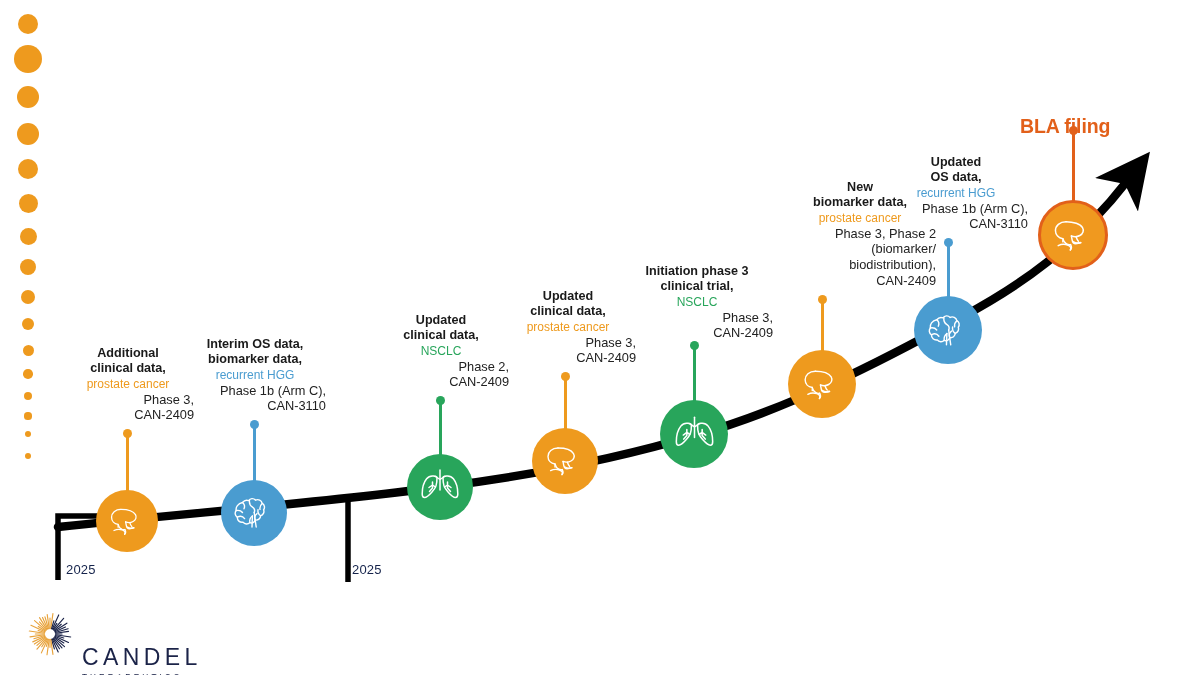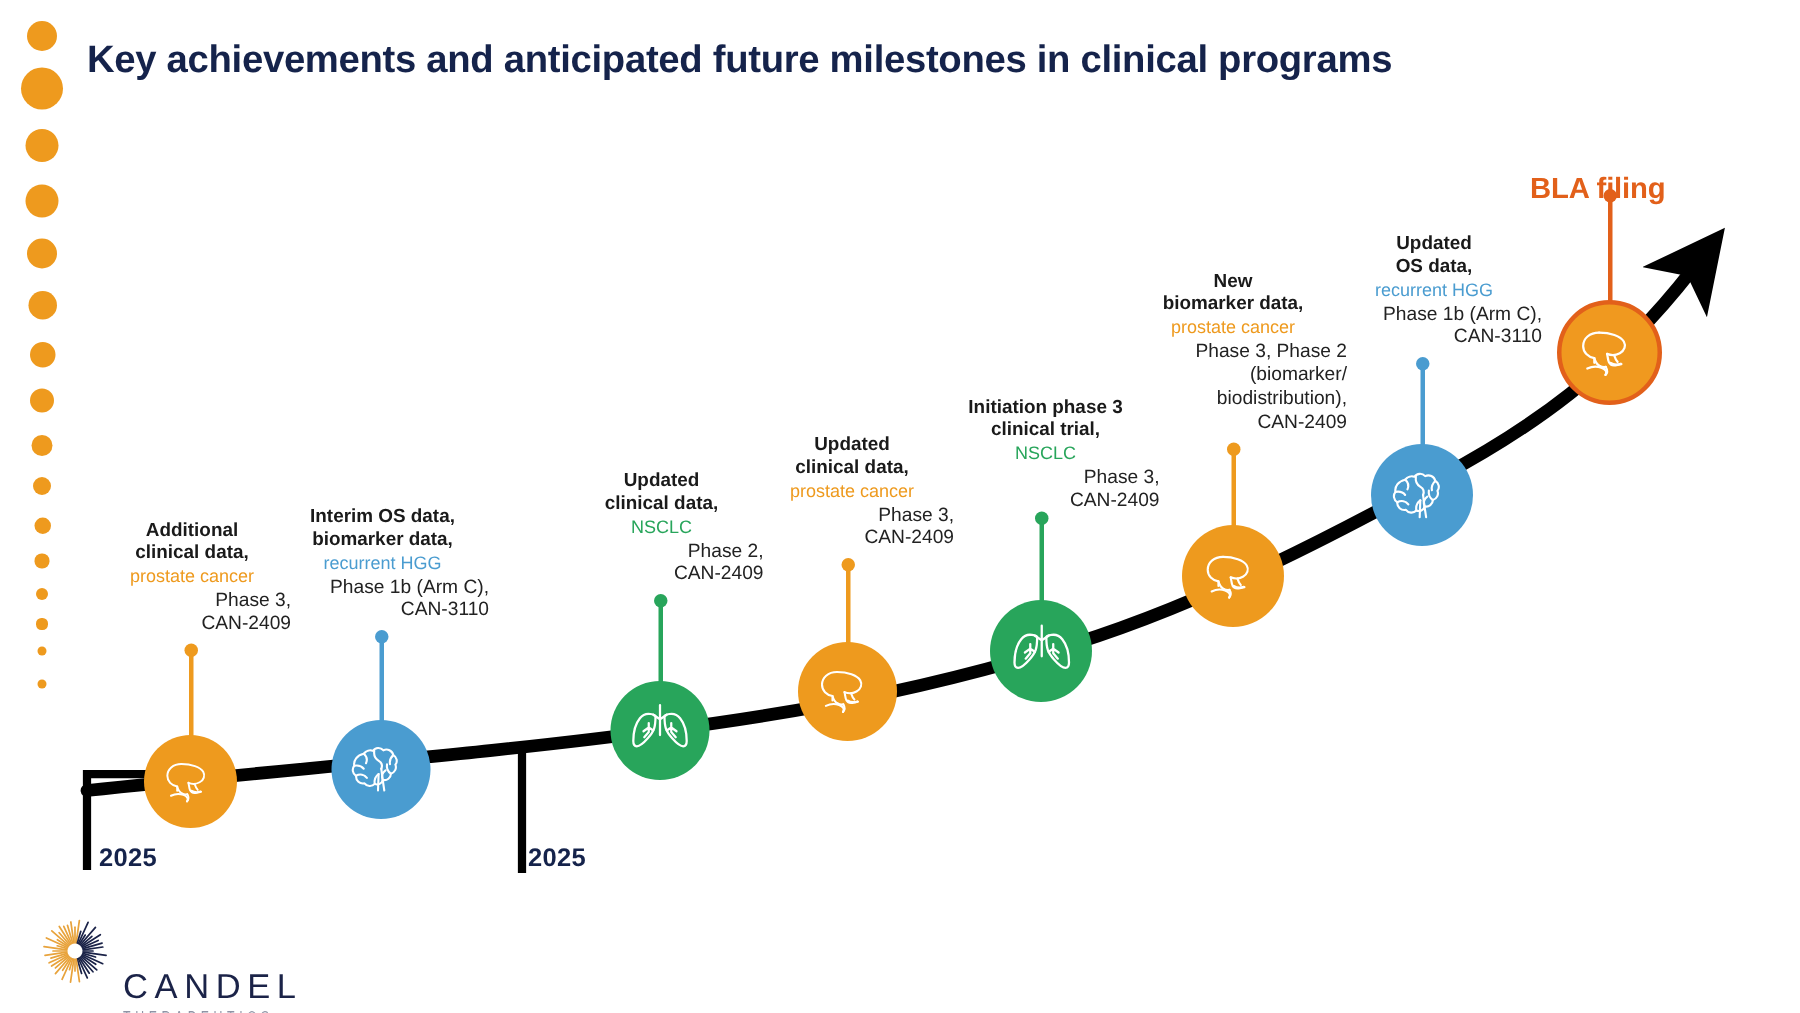--- a/index.html
+++ b/index.html
@@ -78,22 +78,22 @@
     display: block;
     font-size: 12.4px;
   }
   .label .lt.bold { font-weight: bold; font-size: 12.6px; }
   .label .lt.accent { font-weight: normal; font-size: 12px; }
   .label .lt.plain { font-size: 12.8px; color: #222; text-align: right; }
 
   
   .year-label {
     position: absolute;
-    font-size: 17px;
-    font-weight: bold;
+    font-size: 13px;
+    font-weight: normal;
     color: #15234B;
     letter-spacing: 0.2px;
   }
 
   
   #bla-filing-label {
     position: absolute;
     left: 1020px; top: 115px;
     font-size: 19.5px;
     font-weight: bold;
@@ -142,21 +142,21 @@
     <div class="deco-dot" style="left: 21.8px; top: 317.8px; width: 12.4px; height: 12.4px; background: rgb(238, 154, 30);"></div>
     <div class="deco-dot" style="left: 22.5px; top: 344.5px; width: 11px; height: 11px; background: rgb(238, 154, 30);"></div>
     <div class="deco-dot" style="left: 23.2px; top: 369.2px; width: 9.6px; height: 9.6px; background: rgb(238, 154, 30);"></div>
     <div class="deco-dot" style="left: 23.8px; top: 391.8px; width: 8.4px; height: 8.4px; background: rgb(238, 154, 30);"></div>
     <div class="deco-dot" style="left: 24.4px; top: 412.4px; width: 7.2px; height: 7.2px; background: rgb(238, 154, 30);"></div>
     <div class="deco-dot" style="left: 24.8px; top: 430.8px; width: 6.4px; height: 6.4px; background: rgb(238, 154, 30);"></div>
     <div class="deco-dot" style="left: 24.6px; top: 452.6px; width: 6.8px; height: 6.8px; background: rgb(238, 154, 30);"></div>
   </div>
 
 <div id="page-title">
-  <span>Key achievements and anticipated future milestones in clinical programs</span><br>
+  <br>
 </div>
 
 <div id="bla-filing-label">BLA filing</div>
 
 <svg id="timeline-svg" viewBox="0 0 1200 675">
   <defs>
     <marker id="arrowhead" markerWidth="7" markerHeight="7" refX="2.2" refY="3.2" orient="auto">
       <path d="M0,0 L6.4,3.2 L0,6.4 L1.6,3.2 Z" fill="#000000"></path>
     </marker>
   </defs>
@@ -297,21 +297,21 @@
     <path d="M14 27 C14.6 29.4 15.6 31 17.4 32"></path>
     <path d="M22 24.4 L22.8 28.6 C23.2 30.8 25 32 27.2 31.6 L31 30.8"></path>
     <path d="M17.4 32 C18.6 32.6 20 32.8 21.2 32.6"></path>
     <path d="M21.2 32.6 C22.4 34.6 22.2 36.4 21 37.6"></path>
     <path d="M9.6 33.6 C12.4 32.2 15.6 32 18.4 33 C21.2 34 22.2 35.8 21 37.6"></path>
     <path d="M24 30 C26 31.2 28.4 31.4 30.6 30.6"></path>
     <path d="M26.4 25.2 C27 27 27.6 28.4 28.6 29.4"></path>
   </svg>
       </span>
     </div>
-    <div class="label" style="left: 746px; top: 180px; width: 152px;">
+    <div class="label" style="left: 784px; top: 180px; width: 152px;">
       <span class="lt bold">New</span>
       <span class="lt bold">biomarker data,</span>
       <span class="lt accent" style="color: rgb(238, 154, 30);">prostate cancer</span>
       <span class="lt plain">Phase 3, Phase 2</span>
       <span class="lt plain">(biomarker/</span>
       <span class="lt plain">biodistribution),</span>
       <span class="lt plain">CAN-2409</span>
     </div>
     <div class="stem" style="left: 946.5px; top: 242px; height: 56px; background: rgb(74, 156, 208);"></div>
     <div class="stem-dot" style="left: 943.5px; top: 238px; background: rgb(74, 156, 208);"></div>

